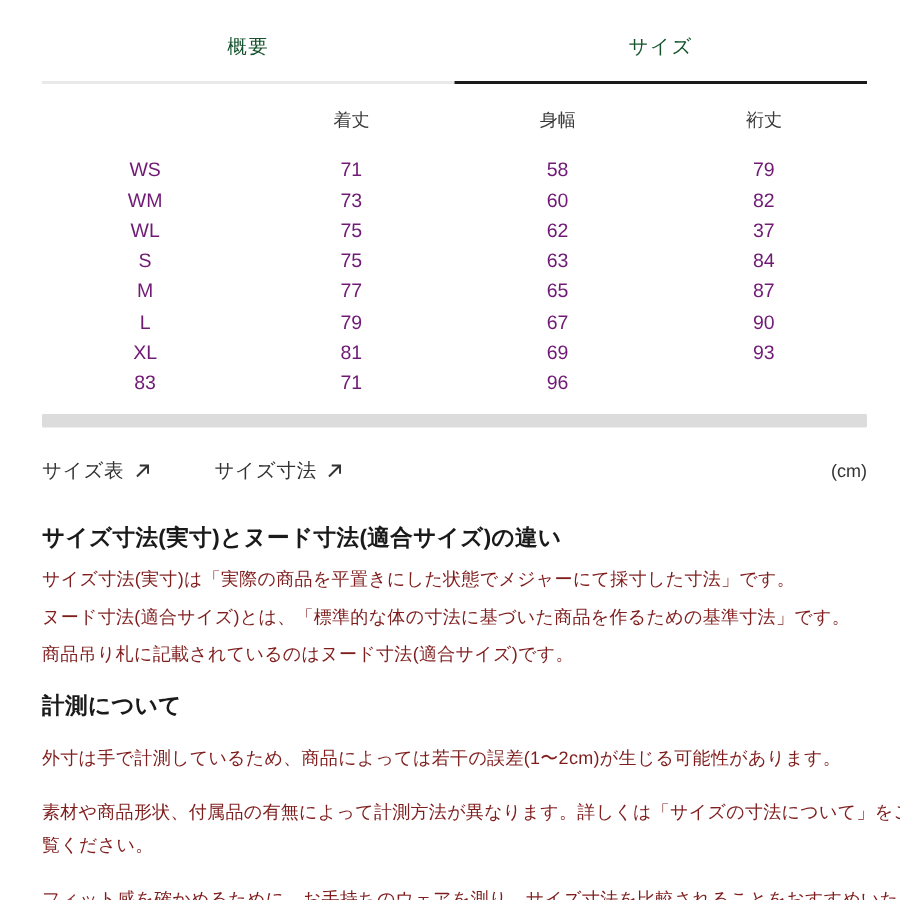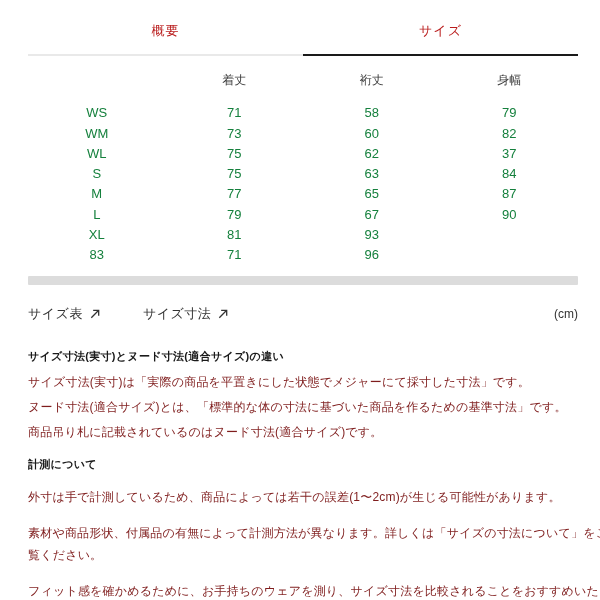--- a/index.html
+++ b/index.html
@@ -12,37 +12,37 @@
     overflow: hidden;
   }
   .page { padding: 14px 22px 0 28px; width: 600px; height: 600px; }
 
   
   .tabs { display: flex; }
   .tab {
     width: 50%;
     text-align: center;
     font-size: 13px;
-    color: #b91c1c;
+    color: #14532d;
     padding: 8px 0 14px;
     border-bottom: 2px solid #e9e9e9;
     cursor: pointer;
     letter-spacing: 1px;
   }
   .tab.active { border-bottom-color: #1a1a1a; }
 
   
   .size-table { margin-top: 14px; }
   .trow, .thead { display: flex; }
   .cell {
     width: 25%;
     text-align: center;
     line-height: 20.3px;
     font-size: 13px;
-    color: #15803d;
+    color: #701a75;
   }
   .thead .cell { font-size: 12px; color: #3a3a3a; }
   .thead { margin-bottom: 13px; }
 
   
   .scroll-track {
     margin-top: 10px;
     height: 9px;
     background: #dcdcdc;
     border-radius: 1px;
@@ -66,21 +66,21 @@
     letter-spacing: 0.5px;
   }
   .ext-link svg { display: block; }
   .unit { margin-left: auto; font-size: 12px; color: #333; }
 
   
   .section { margin-top: 26px; }
   .section.second { margin-top: 12px; }
   .section h3 {
     margin: 0 0 6px 0;
-    font-size: 11px;
+    font-size: 15px;
     font-weight: bold;
     color: #1a1a1a;
     letter-spacing: 0.3px;
   }
   .section .line {
     font-size: 12px;
     line-height: 25px;
     white-space: nowrap;
     color: #7f1d1d;
     letter-spacing: 0.2px;
@@ -95,22 +95,22 @@
 
   <div class="tabs">
     <div class="tab">概要</div>
     <div class="tab active">サイズ</div>
   </div>
 
   <div class="size-table">
     <div class="thead">
       <span class="cell"></span>
       <span class="cell">着丈</span>
+      <span class="cell">身幅</span>
       <span class="cell">裄丈</span>
-      <span class="cell">身幅</span>
     </div>
 
     <div class="trow">
       <span class="cell">WS</span>
       <span class="cell">71</span>
       <span class="cell">58</span>
       <span class="cell">79</span>
     </div>
     <div class="trow">
       <span class="cell">WM</span>
@@ -138,20 +138,21 @@
     </div>
     <div class="trow">
       <span class="cell">L</span>
       <span class="cell">79</span>
       <span class="cell">67</span>
       <span class="cell">90</span>
     </div>
     <div class="trow">
       <span class="cell">XL</span>
       <span class="cell">81</span>
+      <span class="cell">69</span>
       <span class="cell">93</span>
     </div>
     <div class="trow">
       <span class="cell">83</span>
       <span class="cell">71</span>
       <span class="cell">96</span>
     </div>
   </div>
 
   <div class="scroll-track"></div>

